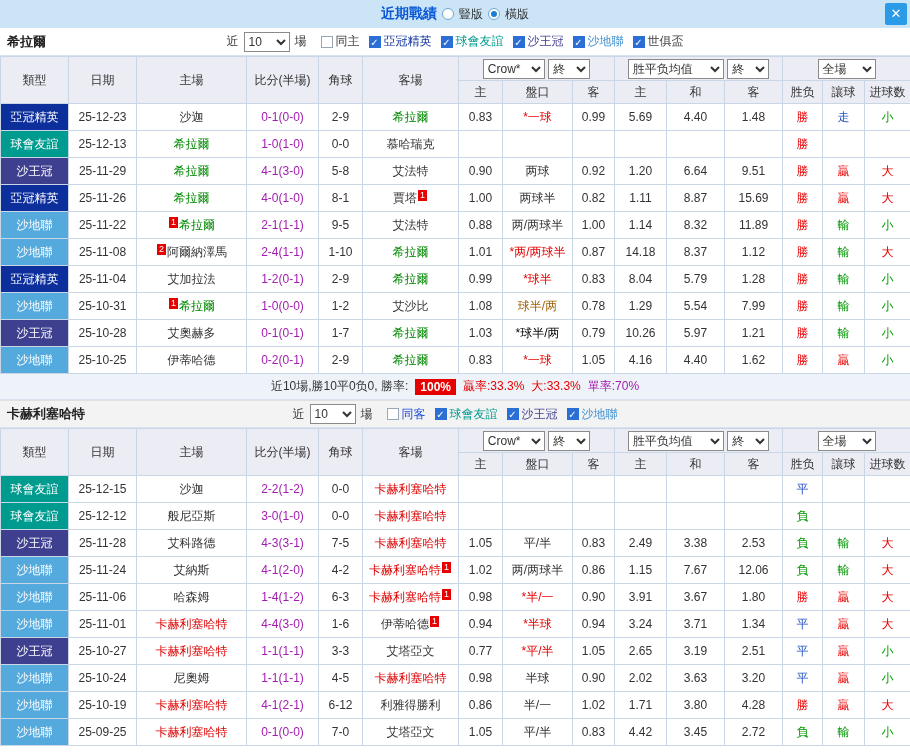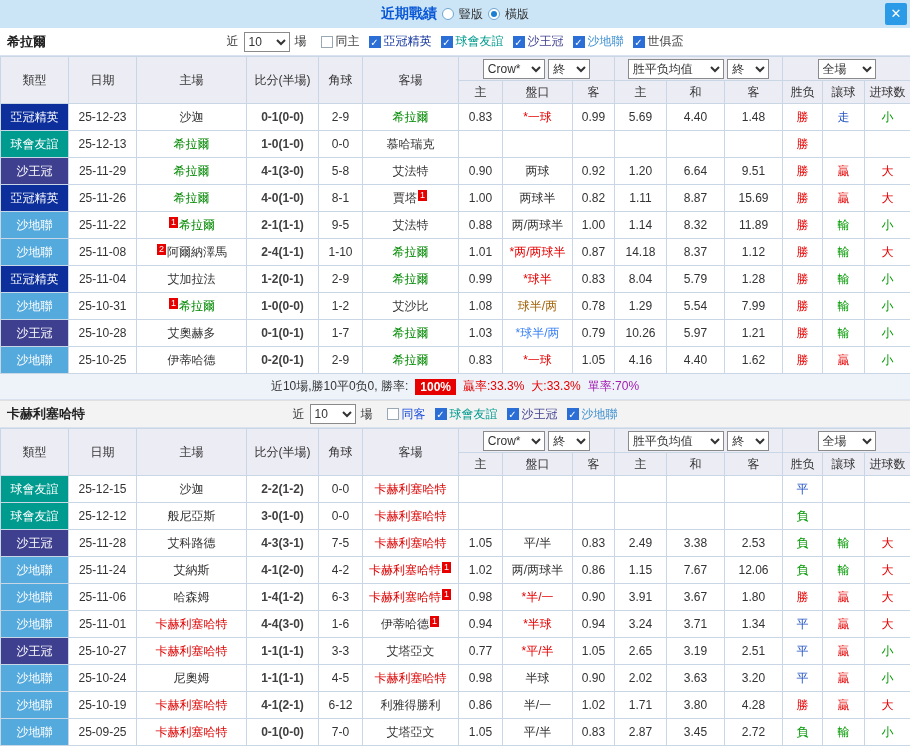--- a/index.html
+++ b/index.html
@@ -57,21 +57,21 @@
   
   table { border-collapse: collapse; width: 910px; table-layout: fixed; }
   th, td {
     border: 1px solid #c9d6e6; text-align: center;
     overflow: hidden; white-space: nowrap;
   }
   thead th { background: #ececf5; font-weight: normal; font-size: 12px; height: 23px; }
   thead th.grp { height: 24px; }
   tbody td { height: 27px; background: #fff; font-size: 12px; }
   td.lg-cell { color: #fff; }
-  td.score-cell { color: #404040; font-weight: bold; }
+  td.score-cell { color: #a21caf; }
   .rc {
     display: inline-block; min-width: 9px; height: 11px; line-height: 11px;
     background: #e60000; color: #fff; font-size: 9px; padding: 0 1px;
     margin: 0 1px; vertical-align: 4px;
   }
   
   .summary {
     height: 26px; display: flex; align-items: center; justify-content: center;
     gap: 7px; background: #eef3fa; border-bottom: 1px solid #d9e2ee; font-size: 12px;
   }
@@ -314,21 +314,21 @@
         <td style="color:#009900">小</td>
       </tr>
       <tr>
         <td class="lg-cell" style="background:#3f3f90">沙王冠</td>
         <td>25-10-28</td>
         <td><span>艾奧赫多</span></td>
         <td class="score-cell">0-1(0-1)</td>
         <td>1-7</td>
         <td><span style="color:#008800">希拉爾</span></td>
         <td>1.03</td>
-        <td style="color:#3b82f6">*球半/两</td>
+        <td style="color:#000000">*球半/两</td>
         <td>0.79</td>
         <td>10.26</td>
         <td>5.97</td>
         <td>1.21</td>
         <td style="color:#e60000">勝</td>
         <td style="color:#009900">輸</td>
         <td style="color:#009900">小</td>
       </tr>
       <tr>
         <td class="lg-cell" style="background:#55aadd">沙地聯</td>
@@ -592,21 +592,21 @@
       <tr>
         <td class="lg-cell" style="background:#55aadd">沙地聯</td>
         <td>25-09-25</td>
         <td><span style="color:#dd0000">卡赫利塞哈特</span></td>
         <td class="score-cell">0-1(0-0)</td>
         <td>7-0</td>
         <td><span>艾塔亞文</span></td>
         <td>1.05</td>
         <td style="color:#333">平/半</td>
         <td>0.83</td>
-        <td>2.87</td>
+        <td>4.42</td>
         <td>3.45</td>
         <td>2.72</td>
         <td style="color:#009900">負</td>
         <td style="color:#009900">輸</td>
         <td style="color:#009900">小</td>
       </tr>
     </tbody>
 </table>
 
 </body></html>

